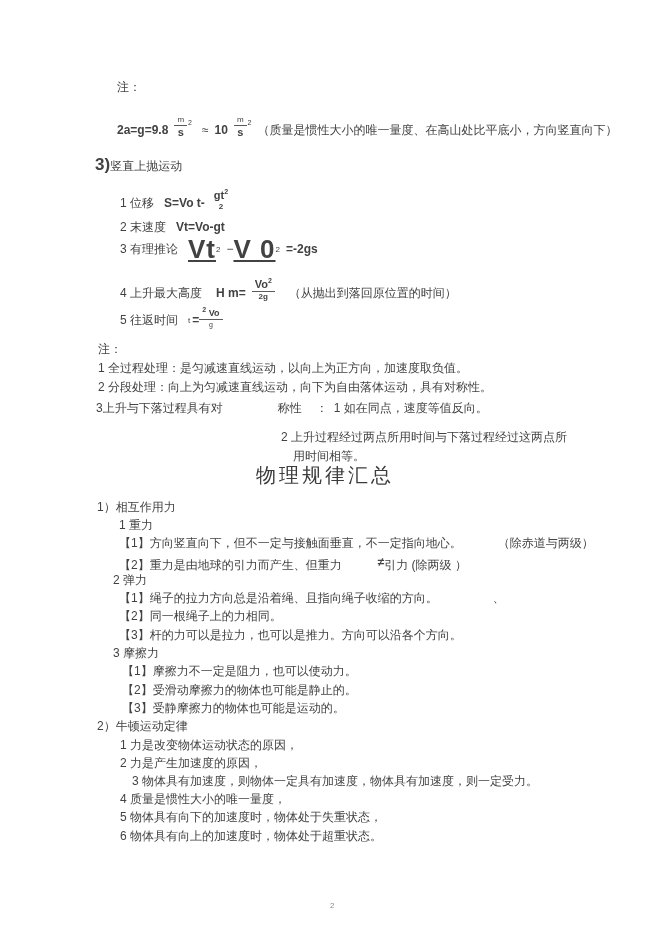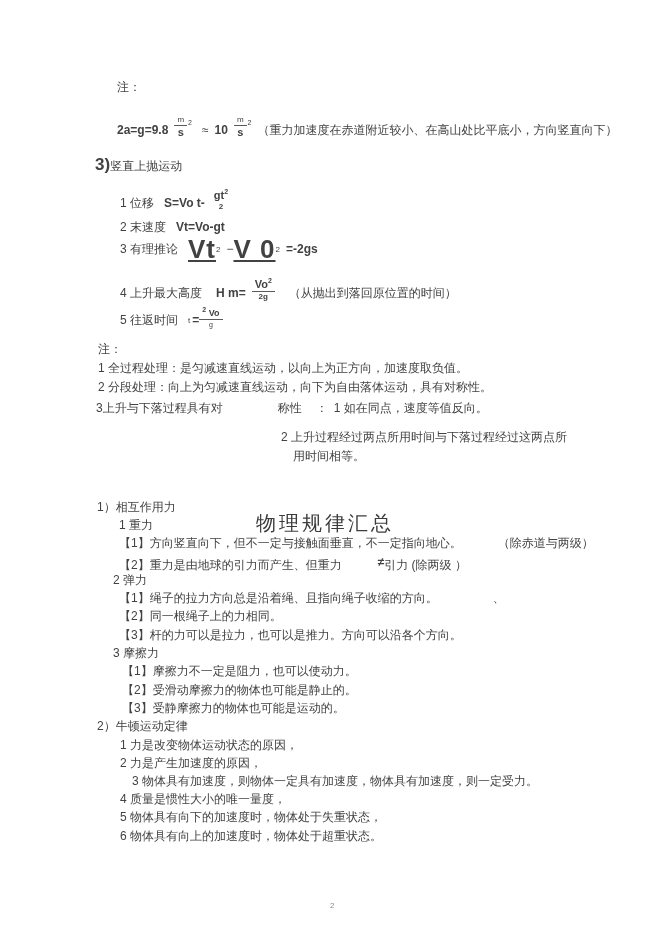--- a/index.html
+++ b/index.html
@@ -24,21 +24,21 @@
   .t7{font-size:7px;}
   .t11{font-size:11px;font-weight:600;}
   .tvar{font-size:8px;vertical-align:6px;margin-right:2px;}
   .gap6{margin-left:6px;}
   .gap10{margin-left:10px;}
   .gap14{margin-left:14px;}
   .gap26{margin-left:26px;}
   .gap36{margin-left:36px;}
   .gap55{margin-left:55px;text-align:right;}
   .title{font-size:20px;letter-spacing:3px;color:#3c3c3c;
-         font-family:"Liberation Serif",serif;margin-top:48px;}
+         font-family:"Liberation Serif",serif;}
   .h3big{font-size:17px;font-weight:600;}
   .pagenum{font-size:8px;color:#8a8a8a;}
 </style>
 </head>
 <body>
 
 <div class="page">
 
   <div class="line" style="left:117px;top:80px">注：</div>
 
@@ -54,21 +54,21 @@
     </span>
     <span class="gap10">≈</span>
     <span class="b gap6">10</span>
     <span class="unit gap6">
       <span class="frac">
         <span class="fnum t8">m</span>
         <span class="fden t11">s</span>
       </span>
       <span class="usup">2</span>
     </span>
-    <span class="gap6">（重力加速度在赤道附近较小、在高山处比平底小，方向竖直向下）</span>
+    <span class="gap6">（质量是惯性大小的唯一量度、在高山处比平底小，方向竖直向下）</span>
   </div>
 
   <div class="line" style="left:95px;top:157px">
     <span class="h3big">3)</span><span>竖直上抛运动</span>
   </div>
 
   <div class="line flex" style="left:120px;top:188px">
     <span>1 位移</span>
     <span class="b gap10">S=Vo t-</span>
     <span class="frac gap6">

